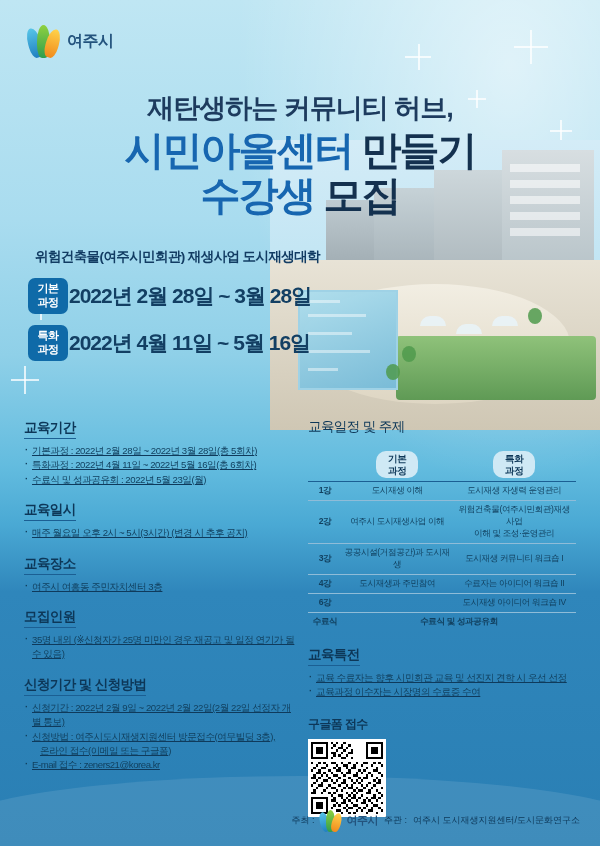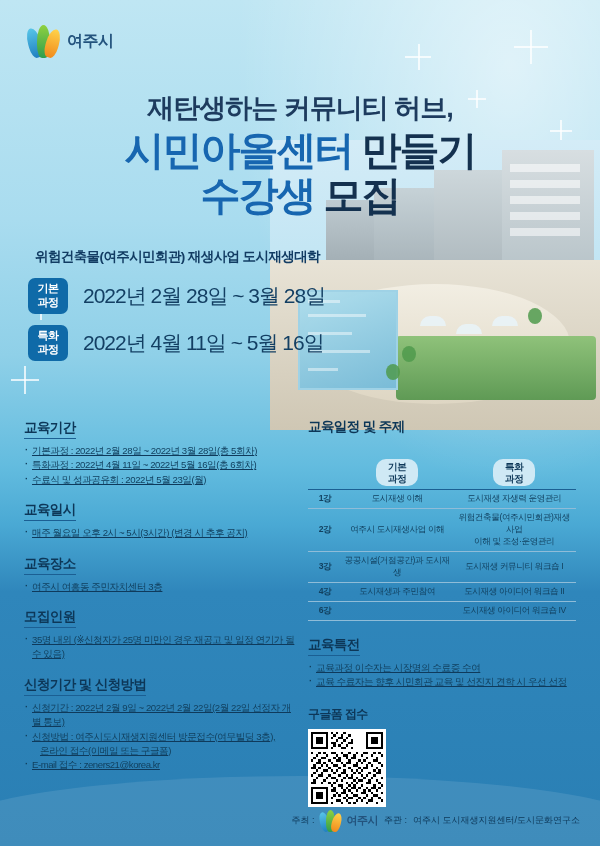--- a/index.html
+++ b/index.html
@@ -39,21 +39,21 @@
 
   .subtitle{position:absolute;left:35px;top:248px;font-size:13.5px;font-weight:bold;color:#123c63;letter-spacing:-.6px;}
 
   .date-rows{position:absolute;left:28px;top:278px;}
   .date-row{display:flex;align-items:center;margin-bottom:11px;}
   .pill{
     width:40px;height:36px;border-radius:7px;background:#0f6aa8;color:#fff;
     font-size:11px;font-weight:bold;line-height:1.25;display:flex;flex-direction:column;
     align-items:center;justify-content:center;letter-spacing:-.5px;
   }
-  .date-txt{margin-left:15px;font-size:21px;font-weight:normal;color:#133f63;letter-spacing:-1px;}
+  .date-txt{margin-left:1px;font-size:21px;font-weight:bold;color:#133f63;letter-spacing:-1px;}
 
   
   .illu{position:absolute;right:0;top:140px;width:330px;height:290px;overflow:hidden;}
   .illu .sky{position:absolute;inset:0;background:linear-gradient(180deg,#d4ecf7,#a9dcef);}
   .bld{position:absolute;background:#cfd9dd;}
   .b1{right:6px;top:10px;width:92px;height:120px;background:linear-gradient(180deg,#d7dee1,#b8c4c9);}
   .b2{right:96px;top:30px;width:70px;height:100px;background:linear-gradient(180deg,#cdd7db,#aeb9be);}
   .b3{right:166px;top:48px;width:60px;height:82px;background:linear-gradient(180deg,#c6d2d7,#a6b2b8);}
   .b4{right:226px;top:60px;width:48px;height:70px;background:linear-gradient(180deg,#bfcbd1,#9fabb1);}
   .win{position:absolute;background:rgba(255,255,255,.55);}
@@ -84,21 +84,21 @@
   .sec-wrap{margin-bottom:13px;}
   ul.bul{list-style:none;margin:0;padding:0;text-decoration:underline;}
   ul.bul li{
     font-size:9.6px;line-height:1.5;letter-spacing:-.45px;color:#11405f;
     padding-left:8px;position:relative;
   }
   ul.bul li:before{content:"·";position:absolute;left:1px;top:-1px;font-weight:bold;}
   ul.bul li .sub{display:block;padding-left:8px;}
 
   
-  .sch-title{font-size:13.5px;font-weight:bold;color:#0d3758;letter-spacing:-.6px;margin-bottom:20px;}
+  .sch-title{font-size:13.5px;font-weight:normal;color:#0d3758;letter-spacing:-.6px;margin-bottom:12px;}
   table.sch{width:100%;border-collapse:collapse;font-size:8.6px;color:#11405f;letter-spacing:-.4px;}
   table.sch th,table.sch td{padding:3px 2px;text-align:center;vertical-align:middle;}
   table.sch thead th{font-weight:bold;font-size:9.6px;color:#0d3758;}
   .hdr-pill{display:inline-block;background:#cfe9f5;border-radius:10px;padding:2px 12px;line-height:1.2;}
   .rowline{border-bottom:.8px solid #8fbcd8;}
   .topline{border-top:1.4px solid #1b5f93;}
   td.lcell{text-align:left;padding-left:6px;}
   td.gcell{width:30px;text-align:center;font-weight:bold;}
   .finale{font-weight:bold;}
 
@@ -295,35 +295,39 @@
 이해 및 조성·운영관리</td>
           </tr>
           <tr class="rowline">
             <td class="gcell">3강</td>
             <td class="lcell">공공시설(거점공간)과 도시재생</td>
             <td class="lcell">도시재생 커뮤니티 워크숍 I</td>
           </tr>
           <tr class="rowline">
             <td class="gcell">4강</td>
             <td class="lcell">도시재생과 주민참여</td>
-            <td class="lcell">도시재생 아이디어 워크숍 II</td>
+            <td class="lcell">수료자는 아이디어 워크숍 II</td>
           </tr>
           <tr class="rowline">
             <td class="gcell">6강</td>
             <td class="lcell"></td>
             <td class="lcell">도시재생 아이디어 워크숍 IV</td>
           </tr>
+          <tr>
+            <td class="gcell finale">수료식</td>
+            <td class="finale" colspan="2">수료식 및 성과공유회</td>
+          </tr>
         </tbody>
       </table>
 
       <div class="benefit">
         <h3 class="sec">교육특전</h3>
         <ul class="bul">
+          <li>교육 수료자는 향후 시민회관 교육 및 선진지 견학 시 우선 선정</li>
           <li>교육과정 이수자는 시장명의 수료증 수여</li>
-          <li>교육 수료자는 향후 시민회관 교육 및 선진지 견학 시 우선 선정</li>
         </ul>
       </div>
 
       <div class="qr-title">구글폼 접수</div>
       <div class="qr">
         <svg width="72" height="72" viewBox="0 0 29 29" shape-rendering="crispEdges">
           <rect width="29" height="29" fill="#fff"></rect>
           <g fill="#000">
             <rect x="0" y="0" width="7" height="1"></rect>
               <rect x="0" y="6" width="7" height="1"></rect>

